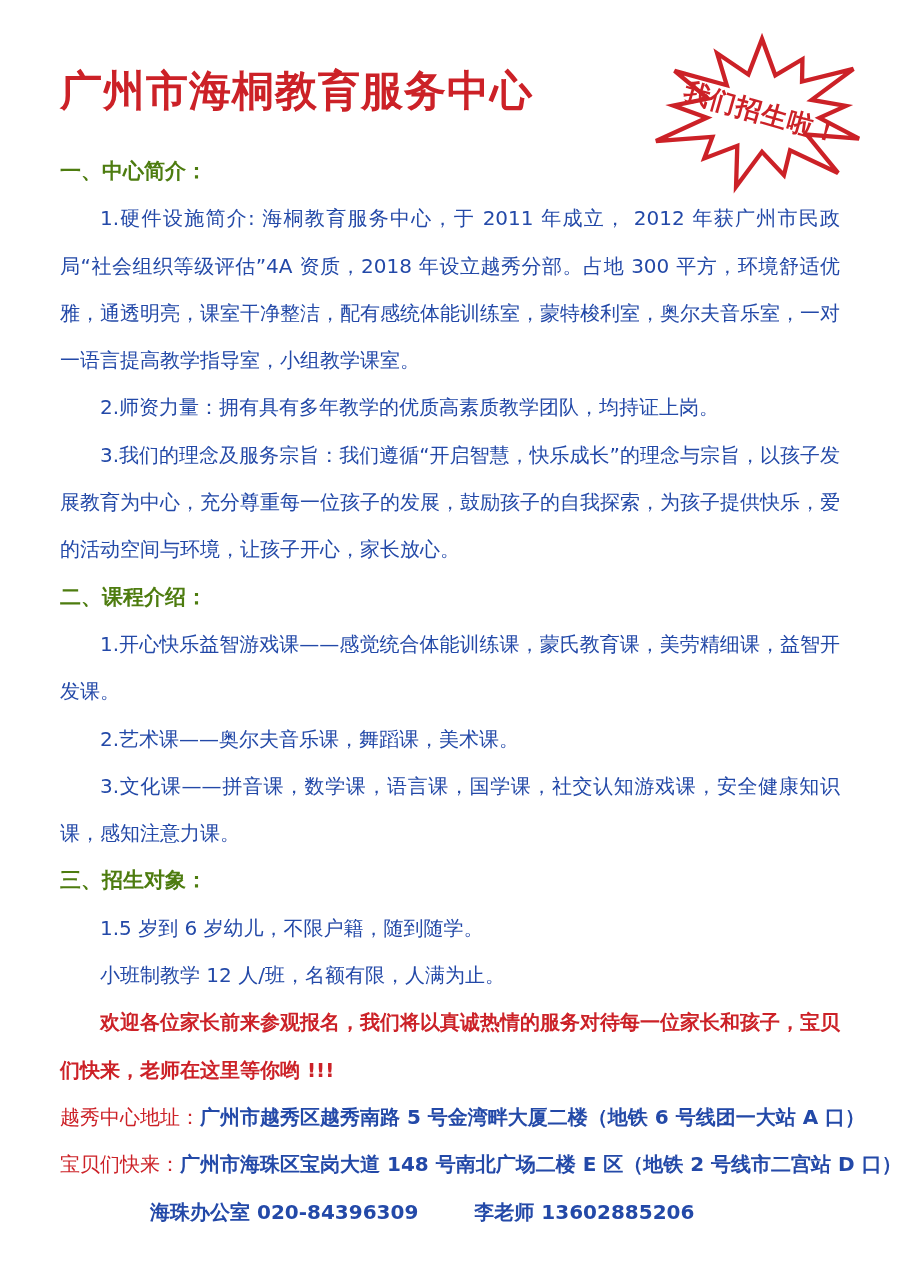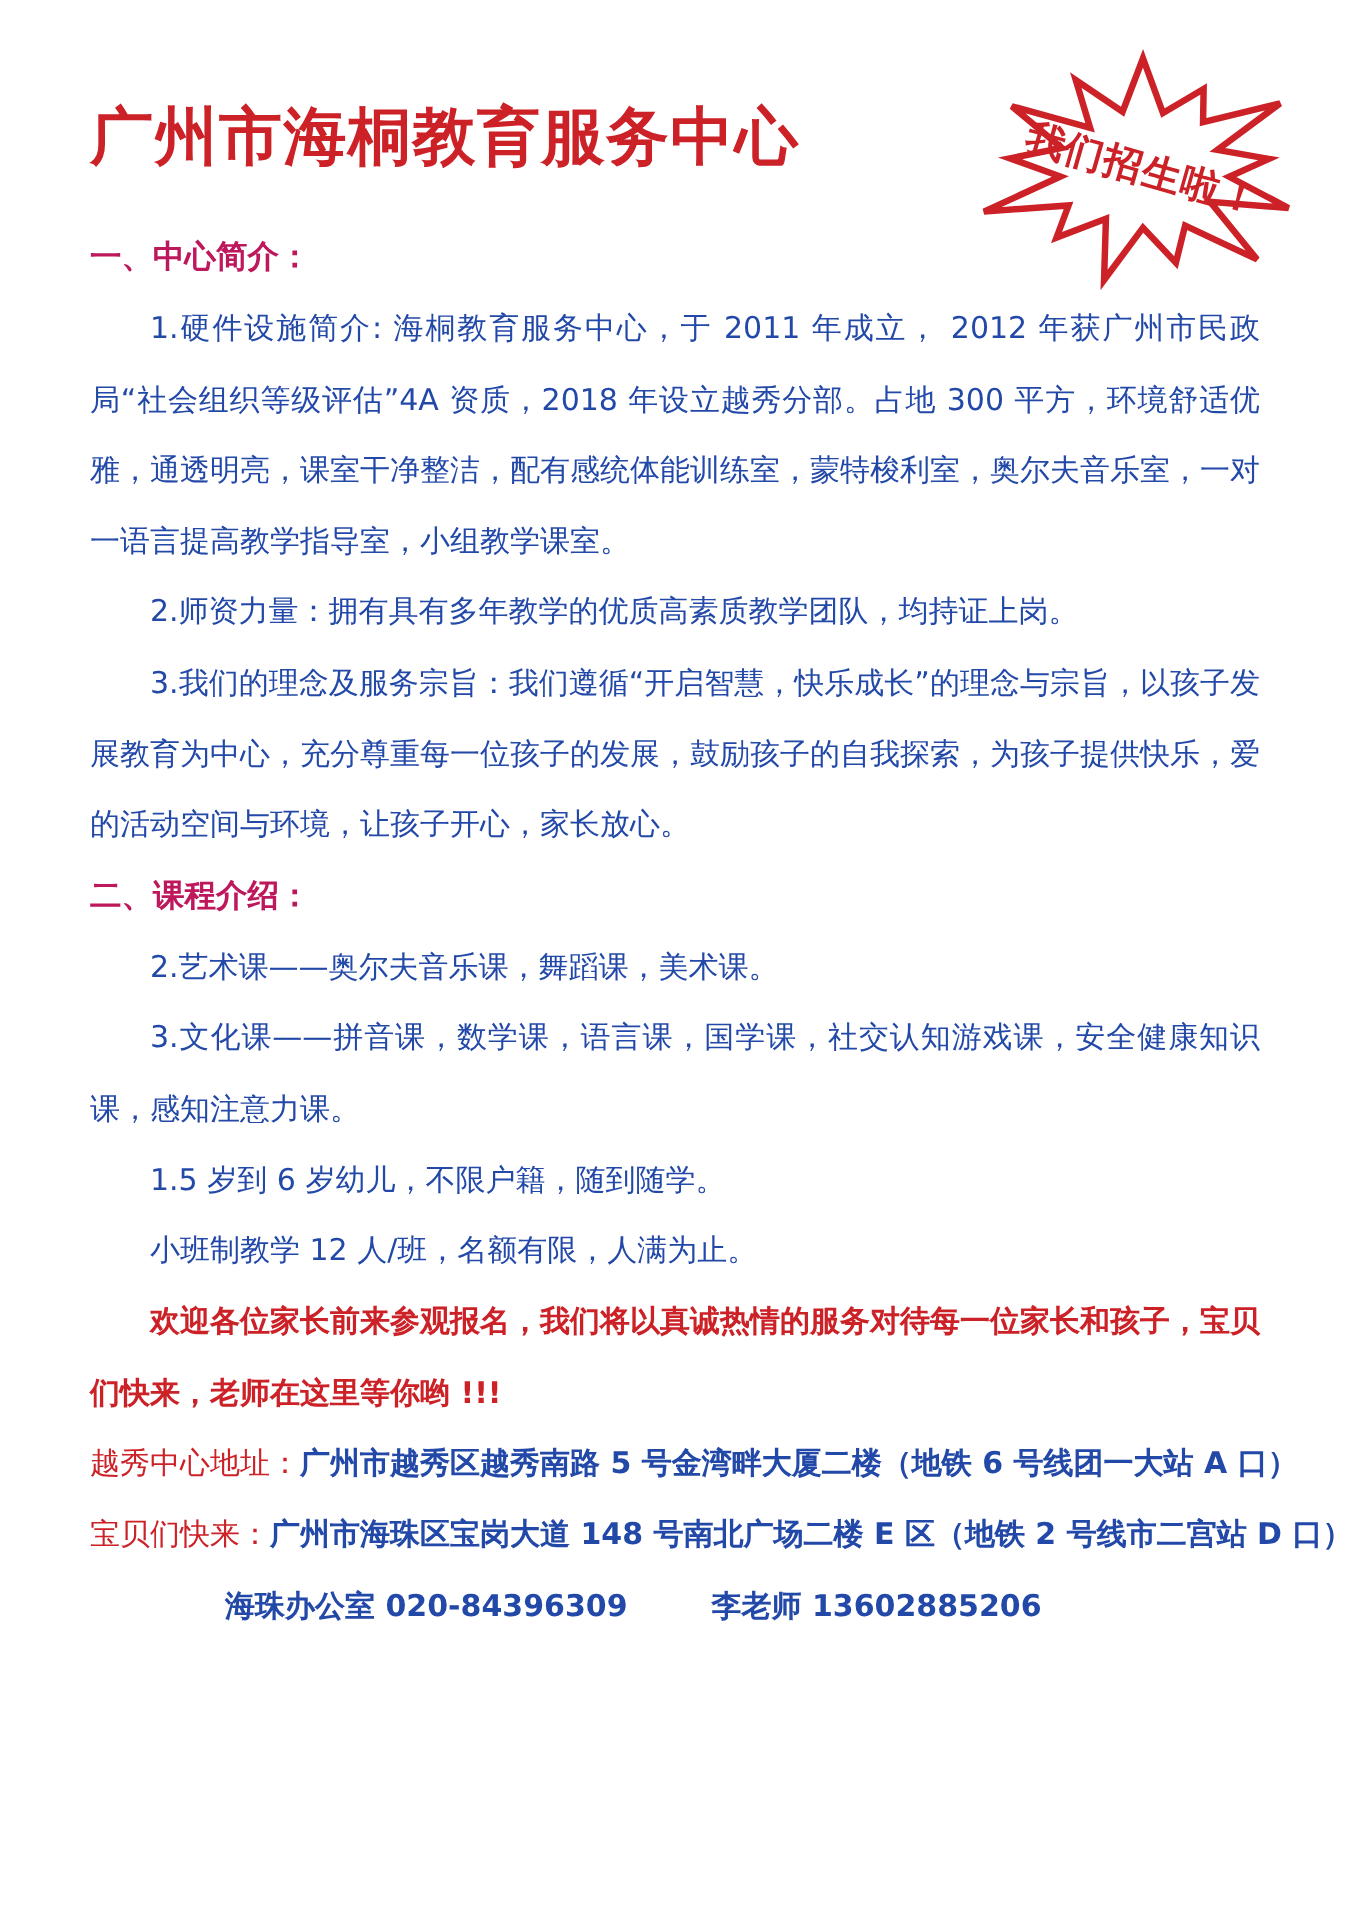--- a/index.html
+++ b/index.html
@@ -36,21 +36,21 @@
     position: absolute;
     top: 148px;
     left: 60px;
     right: 60px;
     font-size: 20px;
     line-height: 47.3px;
     color: #2349a8;
     text-align: justify;
   }
   .section-heading {
-    color: #be185d;
+    color: #4d7c0f;
     font-weight: bold;
     font-size: 21px;
     text-align: left;
   }
   .para { text-indent: 2em; }
   .highlight-para {
     text-indent: 2em;
     color: #cc2127;
     font-weight: bold;
   }
@@ -73,23 +73,25 @@
   </svg>
 
   <div class="doc-body">
 
     <p class="section-heading">一、中心简介：</p>
     <p class="para">1.硬件设施简介: 海桐教育服务中心，于 2011 年成立， 2012 年获广州市民政局“社会组织等级评估”4A 资质，2018 年设立越秀分部。占地 300 平方，环境舒适优雅，通透明亮，课室干净整洁，配有感统体能训练室，蒙特梭利室，奥尔夫音乐室，一对一语言提高教学指导室，小组教学课室。</p>
     <p class="para">2.师资力量：拥有具有多年教学的优质高素质教学团队，均持证上岗。</p>
     <p class="para">3.我们的理念及服务宗旨：我们遵循“开启智慧，快乐成长”的理念与宗旨，以孩子发展教育为中心，充分尊重每一位孩子的发展，鼓励孩子的自我探索，为孩子提供快乐，爱的活动空间与环境，让孩子开心，家长放心。</p>
 
     <p class="section-heading">二、课程介绍：</p>
+    <p class="para">1.开心快乐益智游戏课——感觉统合体能训练课，蒙氏教育课，美劳精细课，益智开发课。</p>
     <p class="para">2.艺术课——奥尔夫音乐课，舞蹈课，美术课。</p>
     <p class="para">3.文化课——拼音课，数学课，语言课，国学课，社交认知游戏课，安全健康知识课，感知注意力课。</p>
 
+    <p class="section-heading">三、招生对象：</p>
     <p class="para">1.5 岁到 6 岁幼儿，不限户籍，随到随学。</p>
     <p class="para">小班制教学 12 人/班，名额有限，人满为止。</p>
     <p class="highlight-para">欢迎各位家长前来参观报名，我们将以真诚热情的服务对待每一位家长和孩子，宝贝们快来，老师在这里等你哟 !!!</p>
 
     <p class="footer-line"><span class="footer-label">越秀中心地址：</span><span class="footer-value">广州市越秀区越秀南路 5 号金湾畔大厦二楼（地铁 6 号线团一大站 A 口）</span></p>
 
     <p class="footer-line"><span class="footer-label">宝贝们快来：</span><span class="footer-value">广州市海珠区宝岗大道 148 号南北广场二楼 E 区（地铁 2 号线市二宫站 D 口）</span></p>
 
 
     <p class="footer-line phone-line2"><span class="footer-value">海珠办公室  020-84396309</span><span class="footer-value phone-contact">李老师  13602885206</span></p>

